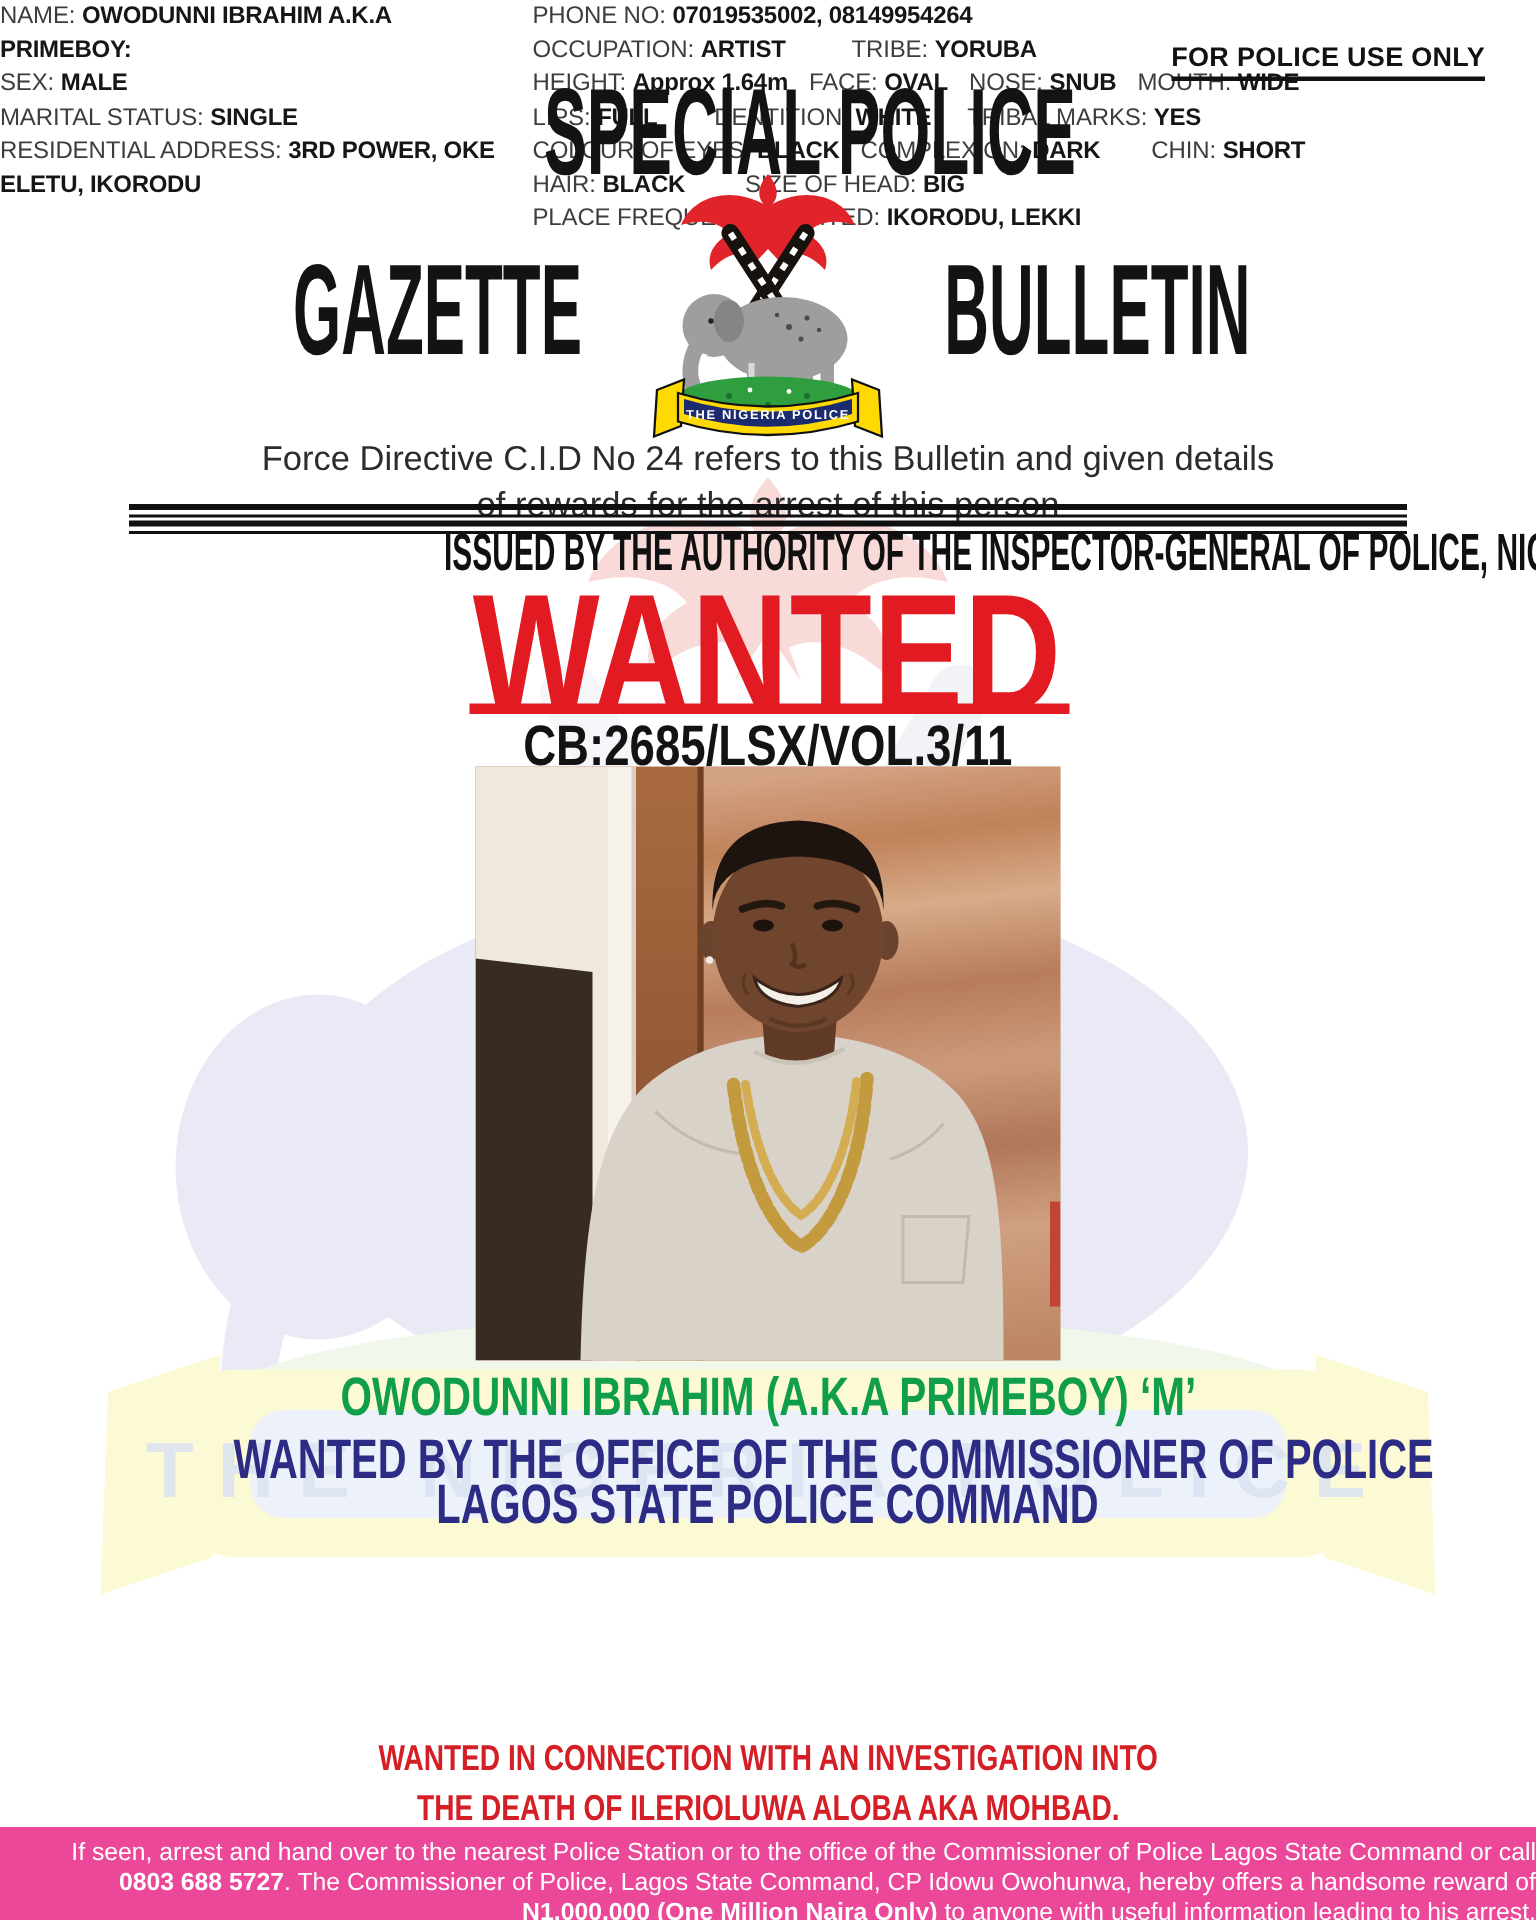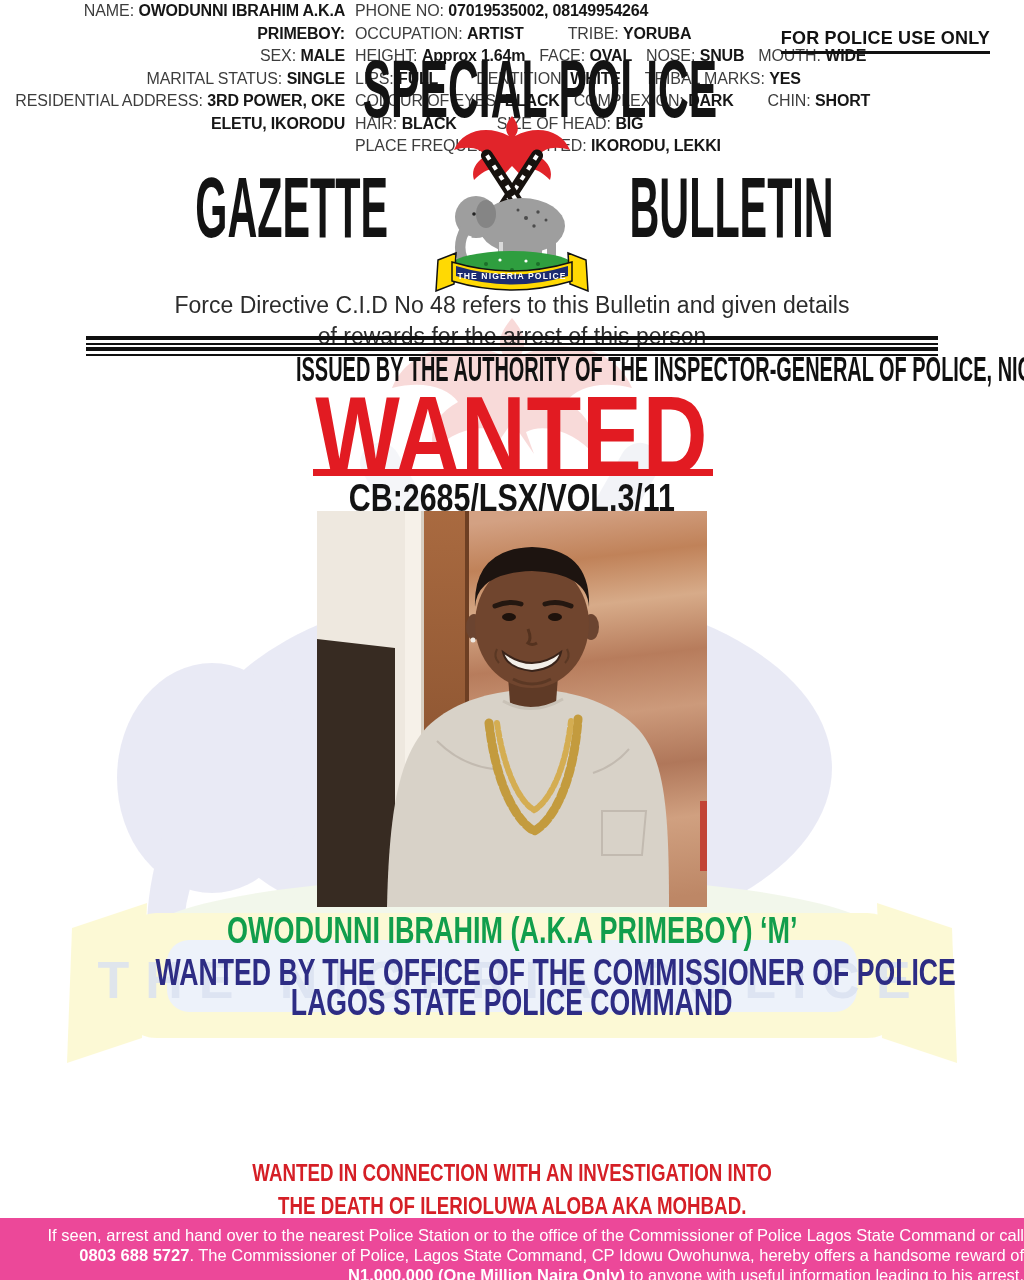--- a/index.html
+++ b/index.html
@@ -31,21 +31,21 @@
 
   .photo{top:511px;left:317px;width:390px;height:396px;background:#c59074;overflow:hidden;}
 
   .name-green{top:913px;font-weight:700;font-size:36px;line-height:1;color:#119e4c;}
   .navy{font-weight:700;font-size:37px;line-height:1;color:#2d2c84;}
   .navy1{top:954px;} .navy2{top:984px;}
 
   .details{top:1013px;left:112px;width:872px;display:flex;z-index:2;font-size:16px;line-height:22.5px;}
   .dcol-left{width:345px;margin-right:10px;}
   .dcol-right{width:517px;}
-  .drow{display:flex;flex-wrap:nowrap;column-gap:14px;text-align:right;}
+  .drow{display:flex;flex-wrap:nowrap;column-gap:14px;}
   .drow .pair{white-space:nowrap;}
   .dcol-left .drow{display:block;white-space:normal;}
   .lbl{font-weight:400;color:#3d3d3d;letter-spacing:-.1px;}
   .val{font-weight:700;color:#161616;letter-spacing:-.2px;}
 
   .connection{top:1156px;font-weight:700;font-size:24px;line-height:33px;color:#d51f26;}
 
   .footer{top:1218px;left:0;width:100%;height:62px;background:#ec4899;color:#fff;
           text-align:right;font-size:16.5px;line-height:20px;padding-top:7px;box-sizing:border-box;z-index:2;}
   .footer b{font-weight:700;}
@@ -129,21 +129,21 @@
     <g>
       <path d="M12,146 L30,139 L28,170 L10,177 Z" fill="#ffd903" stroke="#111" stroke-width="1.5"></path>
       <path d="M160,146 L142,139 L144,170 L162,177 Z" fill="#ffd903" stroke="#111" stroke-width="1.5"></path>
       <path d="M26,148 Q86,166 146,148 L146,167 Q86,185 26,167 Z" fill="#ffd903" stroke="#111" stroke-width="1.5"></path>
       <path d="M30,152 Q86,169 142,152 L142,162 Q86,179 30,162 Z" fill="#1c2b70"></path>
       <text x="86" y="165" text-anchor="middle" font-size="8.6" font-weight="700" letter-spacing="1.1" fill="#ffffff" font-family="Liberation Sans, sans-serif">THE NIGERIA POLICE</text>
     </g>
   </svg>
 
   <div class="abs center directive z1">
-    <div>Force Directive C.I.D No 48 refers to this Bulletin and given details</div>
+    <div>Force Directive C.I.D No 24 refers to this Bulletin and given details</div>
     <div>of rewards for the arrest of this person</div>
   </div>
 
   <div class="abs rule z1" style="top:336px"></div>
   <div class="abs rule z1" style="top:347px"></div>
 
   <div class="abs center issued z1">
     <span class="cond" style="--sx:.57">ISSUED BY THE AUTHORITY OF THE INSPECTOR-GENERAL OF POLICE, NIGERIA</span>
   </div>
 

